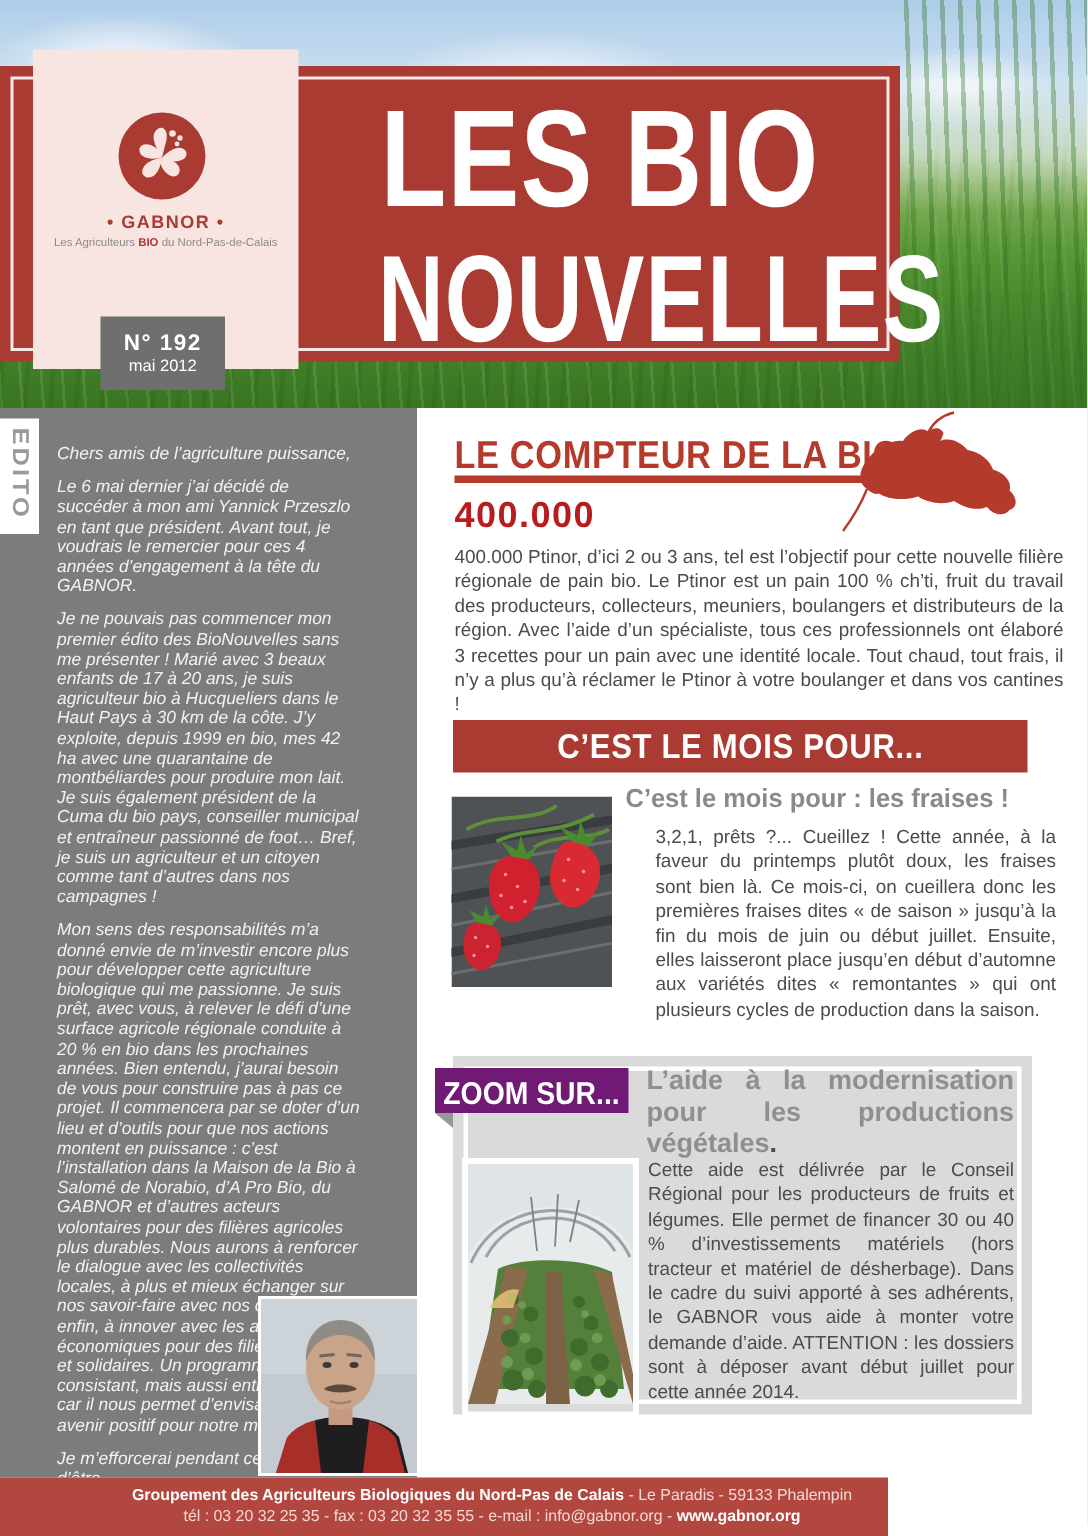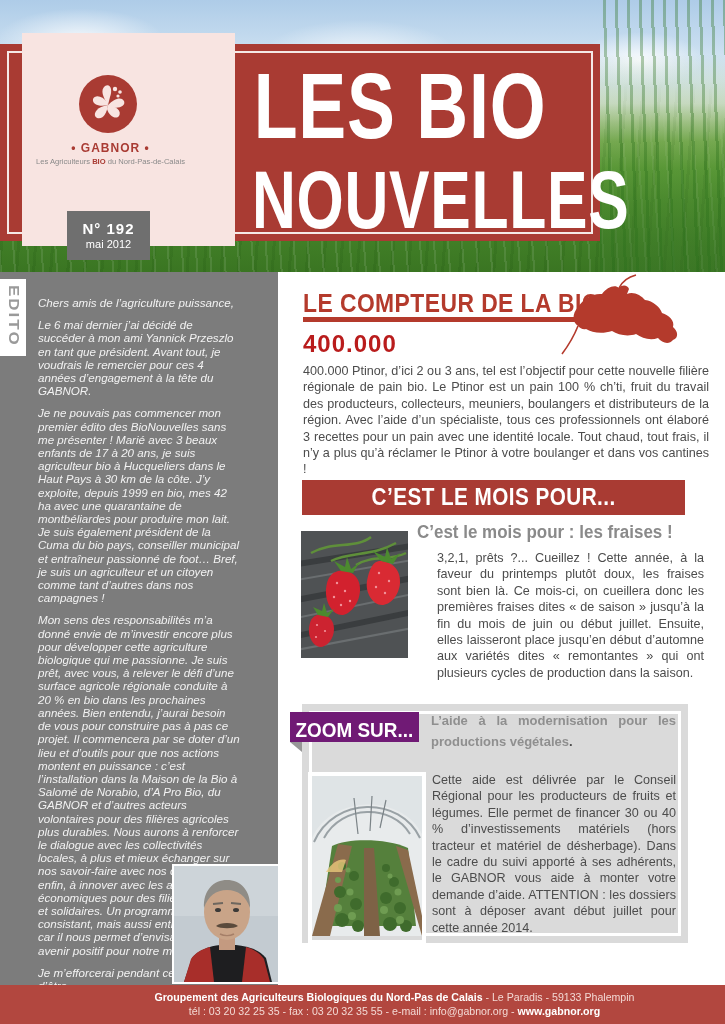--- a/index.html
+++ b/index.html
@@ -31,21 +31,21 @@
       repeating-linear-gradient(88deg, rgba(40,110,25,.35) 0 3px, rgba(0,0,0,0) 3px 12px),
       linear-gradient(180deg, rgba(90,150,60,.0) 0 20%, rgba(80,140,50,.35) 45%, rgba(60,120,40,.45) 100%);
   }
   
   .banner{position:absolute;left:0;top:44px;width:600px;height:197px;background:#a93b33;}
   .banner .inner-frame{position:absolute;left:7px;top:7px;right:7px;bottom:7px;border:2px solid #f4e9e6;}
   .banner-title{position:absolute;left:200px;width:400px;text-align:center;color:#ffffff;font-weight:bold;line-height:1;}
   .title-1{top:60px;font-size:92px;transform:scaleX(.78);transform-origin:center;letter-spacing:1px;}
   .title-2{top:159px;font-size:82px;transform:scaleX(.74);transform-origin:center;letter-spacing:1px;}
   
-  .pink-panel{position:absolute;left:22px;top:33px;width:213px;height:213px;background:#f8e4e1;}
+  .pink-panel{position:absolute;left:22px;top:33px;width:177px;height:213px;background:#f8e4e1;}
   .logo-circle{position:absolute;left:57px;top:42px;width:58px;height:58px;border-radius:50%;background:#a93b33;}
   .logo-name{position:absolute;left:0;top:108px;width:177px;text-align:center;color:#a93b33;font-weight:bold;font-size:12px;letter-spacing:1px;}
   .logo-sub{position:absolute;left:0;top:124px;width:177px;text-align:center;color:#8a8a8a;font-size:7.6px;}
   .logo-sub b{color:#a93b33;}
   .issue-badge{position:absolute;left:67px;top:211px;width:83px;height:49px;background:#6f6f6f;color:#fff;text-align:center;box-sizing:border-box;padding-top:9px;}
   .issue-no{font-size:15px;font-weight:bold;letter-spacing:1px;}
   .issue-month{font-size:11px;margin-top:1px;}
   
   .sidebar{position:absolute;left:0;top:272px;width:278px;height:713px;background:#7c7c7c;color:#f2f2f2;font-style:italic;}
   .edito-tab{position:absolute;left:0;top:7px;width:26px;height:77px;background:#ffffff;}
@@ -69,27 +69,27 @@
   .mois-banner span{font-size:23px;font-weight:bold;transform:scaleX(.9);letter-spacing:.5px;white-space:nowrap;}
   .strawberry-photo{position:absolute;left:301px;top:531px;}
   .mois-heading{position:absolute;left:417px;top:522px;color:#8a8a8a;font-size:17.5px;font-weight:bold;white-space:nowrap;transform:scaleX(.97);transform-origin:left;}
   .mois-par{position:absolute;left:417px;top:550px;width:267px;margin-left:20px;}
   
   .zoom-box{position:absolute;left:302px;top:704px;width:386px;height:239px;background:#dadada;}
   .zoom-box .inner-frame{position:absolute;left:7px;top:7px;right:7px;bottom:7px;border:3px solid #ffffff;}
   .zoom-tab{position:absolute;left:290px;top:712px;width:129px;height:30px;background:#701a75;color:#fff;display:flex;align-items:flex-end;justify-content:center;}
   .zoom-tab span{font-size:21px;font-weight:bold;transform:scaleX(.9);white-space:nowrap;}
   .zoom-tab-fold{position:absolute;left:290px;top:742px;width:0;height:0;border-top:10px solid #979797;border-left:12px solid transparent;}
-  .zoom-heading{position:absolute;left:431px;top:710px;width:245px;color:#8f8f8f;font-size:13px;font-weight:bold;line-height:21px;text-align:justify;}
+  .zoom-heading{position:absolute;left:431px;top:710px;width:245px;color:#8f8f8f;font-size:18px;font-weight:bold;line-height:21px;text-align:justify;}
   .zoom-heading .dot{color:#4c4c4c;}
   .greenhouse-photo{position:absolute;left:308px;top:772px;border:4px solid #ffffff;}
   .zoom-par{position:absolute;left:432px;top:772px;width:244px;}
   .zoom-info{position:absolute;left:432px;top:888px;width:244px;color:#4c4c4c;font-size:12.6px;line-height:16px;font-weight:bold;font-style:italic;}
   
-  .footer{position:absolute;left:0;top:985px;width:725px;height:39px;background:#b2473f;color:#f3d9d4;text-align:center;box-sizing:border-box;padding:6px 0 0 64px;font-size:10.6px;line-height:13.5px;}
+  .footer{position:absolute;left:0;top:985px;width:592px;height:39px;background:#b2473f;color:#f3d9d4;text-align:center;box-sizing:border-box;padding:6px 0 0 64px;font-size:10.6px;line-height:13.5px;}
   .footer b{color:#ffffff;}
 </style>
 </head>
 <body>
 
 <div class="page">
 
   <div class="photo-top">
     <div class="stalks"></div>
     <div class="right-corn"></div>

